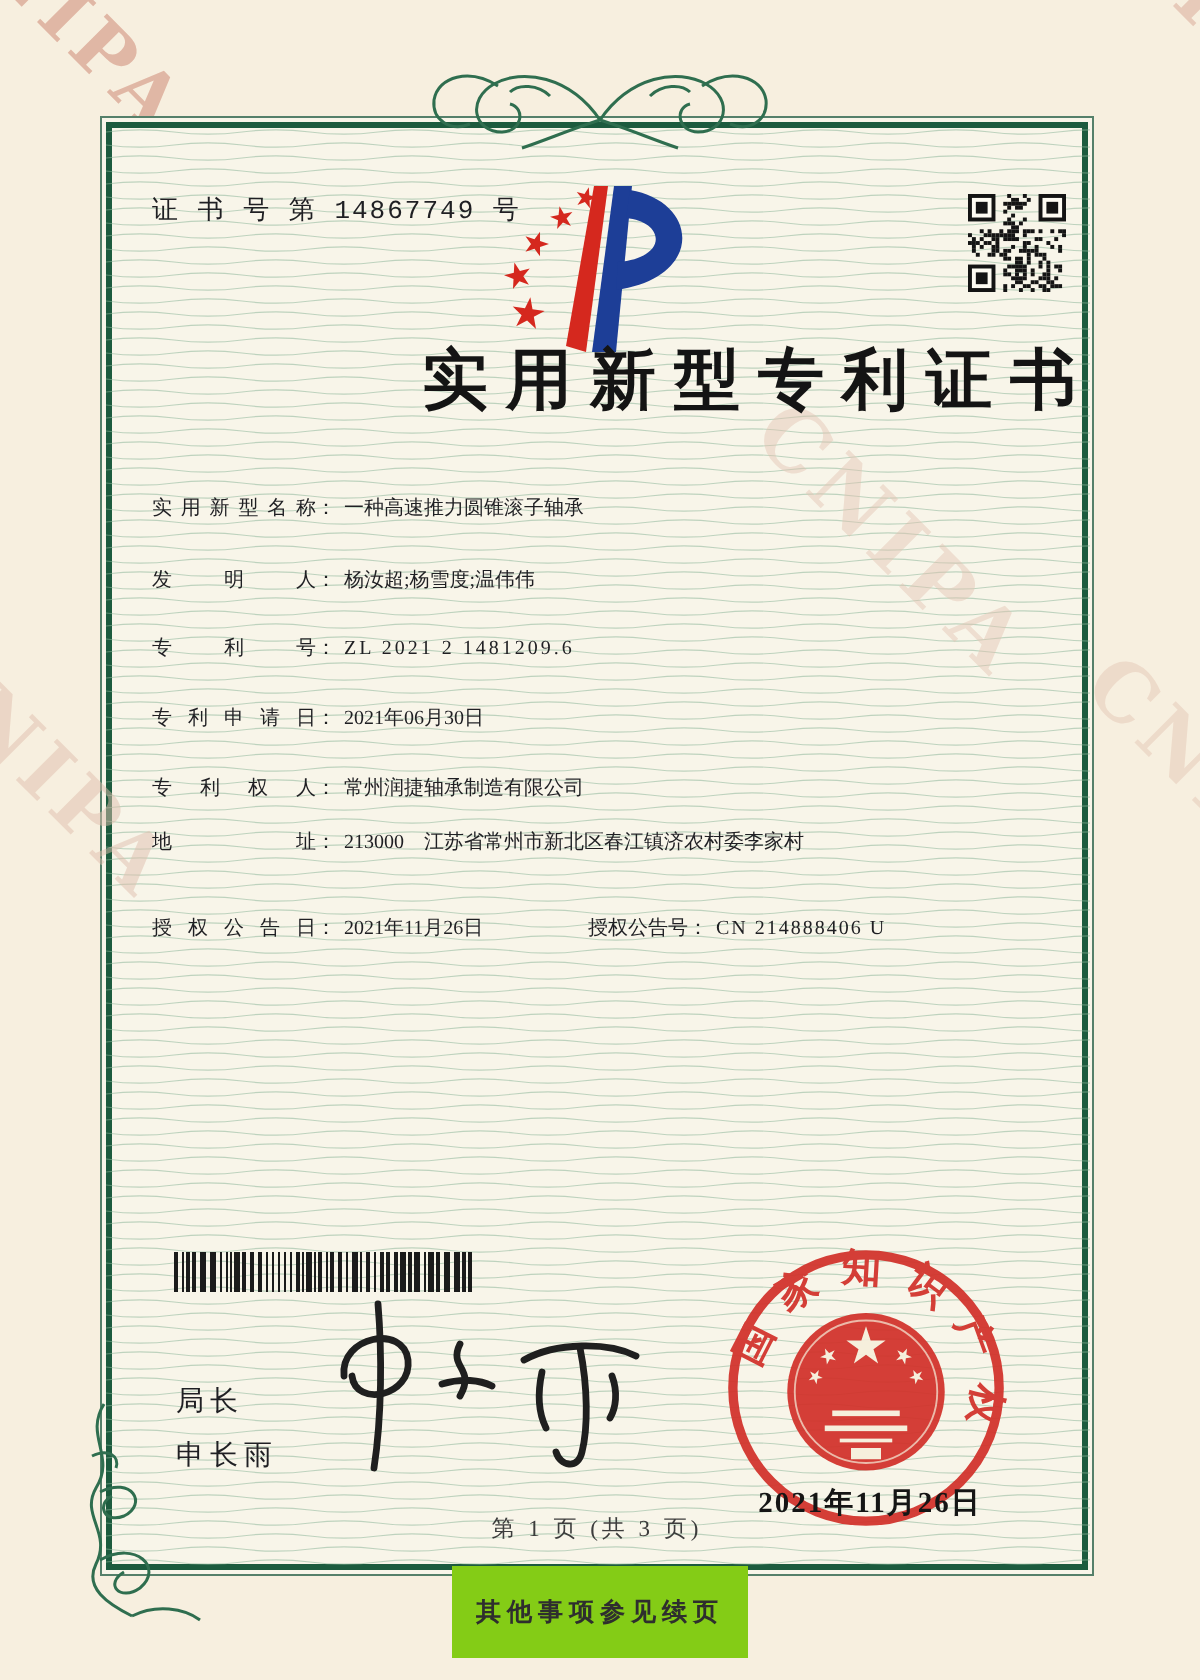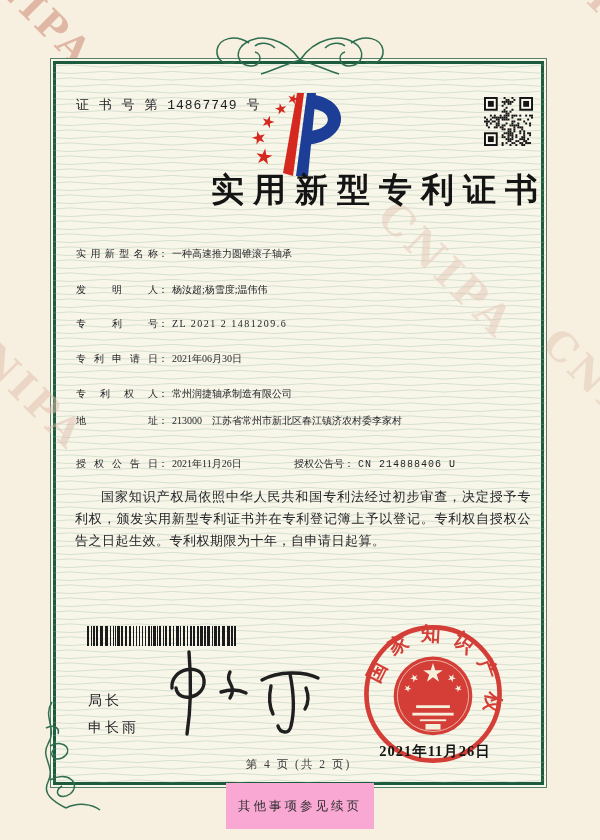--- a/index.html
+++ b/index.html
@@ -26,21 +26,21 @@
   .title{
     position:absolute;left:50px;top:168px;width:497px;text-align:right;
     font-size:33px;font-weight:bold;letter-spacing:9px;color:#141414;z-index:3;
   }
   #logo{position:absolute;left:246px;top:86px;z-index:3;}
   #qr{position:absolute;left:484px;top:97px;z-index:3;}
   .fields{position:absolute;left:76px;top:0;width:460px;z-index:3;}
   .frow{position:absolute;left:0;font-size:10px;white-space:nowrap;}
   .flabel{display:inline-block;width:82px;text-align:justify;text-align-last:justify;vertical-align:bottom;}
   .fvalue{margin-left:4px;}
-  .grant-right{position:absolute;left:218px;top:0;white-space:nowrap;font-family:Liberation Mono, monospace;}
+  .grant-right{position:absolute;left:218px;top:0;white-space:nowrap;}
   .paras{
     position:absolute;left:75px;top:486px;width:456px;z-index:3;
     font-size:13px;line-height:22px;text-align:justify;
   }
   .paras p{margin:0;text-indent:2em;letter-spacing:.5px;}
   #barcode{position:absolute;left:85px;top:626px;z-index:3;}
   .signer{position:absolute;left:88px;top:676px;z-index:3;font-size:14px;letter-spacing:3px;margin-top:16px;}
   .signer div{margin-bottom:9px;}
   #signature{position:absolute;left:158px;top:646px;z-index:4;}
   #seal{position:absolute;left:358px;top:619px;z-index:5;opacity:.93;}
@@ -49,21 +49,21 @@
     font-size:14.5px;font-weight:bold;letter-spacing:1px;color:#151515;
   }
   .page-info{
     position:absolute;left:50px;top:757px;width:497px;text-align:center;
     font-size:11.5px;color:#3c3c3c;letter-spacing:2px;z-index:3;
   }
   .note{
     position:absolute;left:0;top:798px;width:600px;text-align:center;z-index:3;
     font-size:12.5px;letter-spacing:3px;color:#2e2e2e;
   }
-  .note span{background:#f9a8d4;padding:16px 12px;}
+  .note span{background:#84cc16;padding:16px 12px;font-weight:bold;}
   #ornament-top{position:absolute;left:215px;top:30px;z-index:4;}
   #ornament-corner{position:absolute;left:38px;top:700px;z-index:4;}
 </style>
 </head>
 <body>
 
 <span class="wm" style="left:-48px;top:-18px;font-size:38px;color:#cf8a76;opacity:.55;">CNIPA</span>
 <span class="wm" style="left:520px;top:-26px;font-size:38px;color:#d8a795;opacity:.5;">CNIPA</span>
 <span class="wm" style="left:360px;top:245px;font-size:42px;color:#e3c3b2;opacity:.45;z-index:2;">CNIPA</span>
 <span class="wm" style="left:-62px;top:360px;font-size:40px;color:#e0bfae;opacity:.5;z-index:2;">CNIPA</span>
@@ -287,21 +287,20 @@
   </div>
   <div class="frow" style="top:457px;width:456px">
     <span class="flabel">授权公告日</span><span>：</span><span class="fvalue">2021年11月26日</span>
     <span class="grant-right">
       <span>授权公告号</span><span>：</span><span class="fvalue" style="letter-spacing:1px">CN 214888406 U</span>
     </span>
   </div>
 </div>
 
 <div class="paras">
-  <p>国家知识产权局依照中华人民共和国专利法经过初步审查，决定授予专利权，颁发实用新型专利证书并在专利登记簿上予以登记。专利权自授权公告之日起生效。专利权期限为十年，自申请日起算。</p>
 </div>
 
 <svg id="barcode" width="158" height="20" viewBox="0 0 158 20">
     <rect x="2" y="0" width="2" height="20" fill="#1b1b1b"></rect>
     <rect x="6" y="0" width="1" height="20" fill="#1b1b1b"></rect>
     <rect x="8" y="0" width="2" height="20" fill="#1b1b1b"></rect>
     <rect x="11" y="0" width="2" height="20" fill="#1b1b1b"></rect>
     <rect x="15" y="0" width="3" height="20" fill="#1b1b1b"></rect>
     <rect x="20" y="0" width="3" height="20" fill="#1b1b1b"></rect>
     <rect x="25" y="0" width="1" height="20" fill="#1b1b1b"></rect>
@@ -378,21 +377,21 @@
     <use href="#star" transform="translate(107,74) scale(4) rotate(45)" fill="#f6efdc"></use>
     <rect x="62" y="92" width="36" height="3" fill="#f6efdc"></rect>
     <rect x="58" y="100" width="44" height="3" fill="#f6efdc"></rect>
     <rect x="66" y="107" width="28" height="2" fill="#f6efdc"></rect>
     <rect x="72" y="112" width="16" height="6" fill="#f6efdc"></rect>
   </g>
 </svg>
 
 <div class="seal-date">2021年11月26日</div>
 
-<div class="page-info">第 4 页 (共 2 页)</div>
+<div class="page-info">第 1 页 (共 3 页)</div>
 
 <div class="note"><span>其他事项参见续页</span></div>
 
 <svg id="ornament-top" width="170" height="46" viewBox="0 0 170 46">
   <g fill="none" stroke="#2f6e4f" stroke-width="1.5">
     <g id="flourishL">
       <path d="M85,30 C70,8 46,4 32,12 C18,20 22,36 36,36 C46,36 48,24 40,22"></path>
       <path d="M34,13 C20,4 4,8 2,20 C1,30 10,36 20,32"></path>
       <path d="M85,30 C72,34 58,40 46,44"></path>
       <path d="M60,18 C54,12 44,12 40,16"></path>

